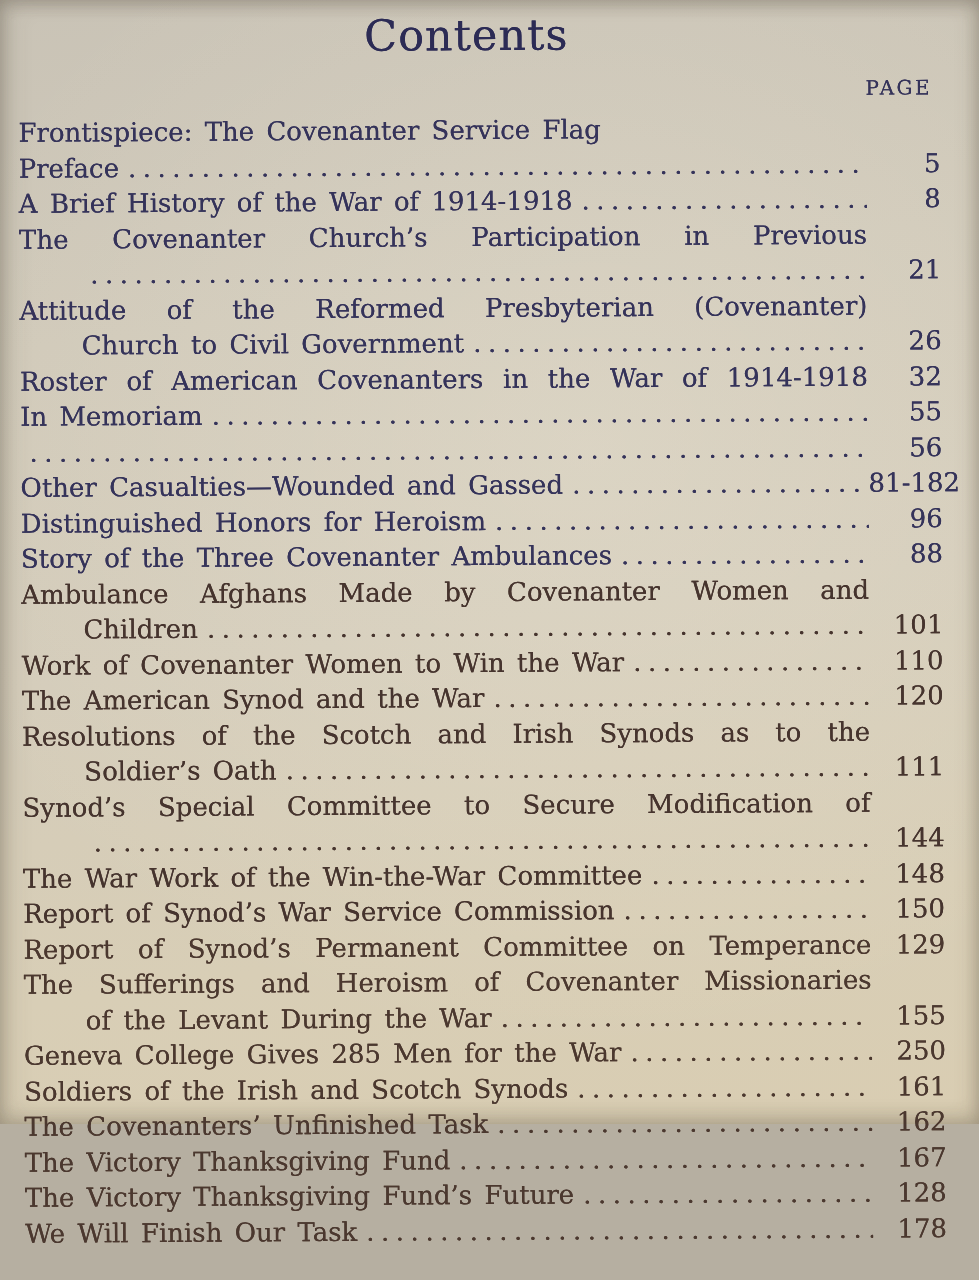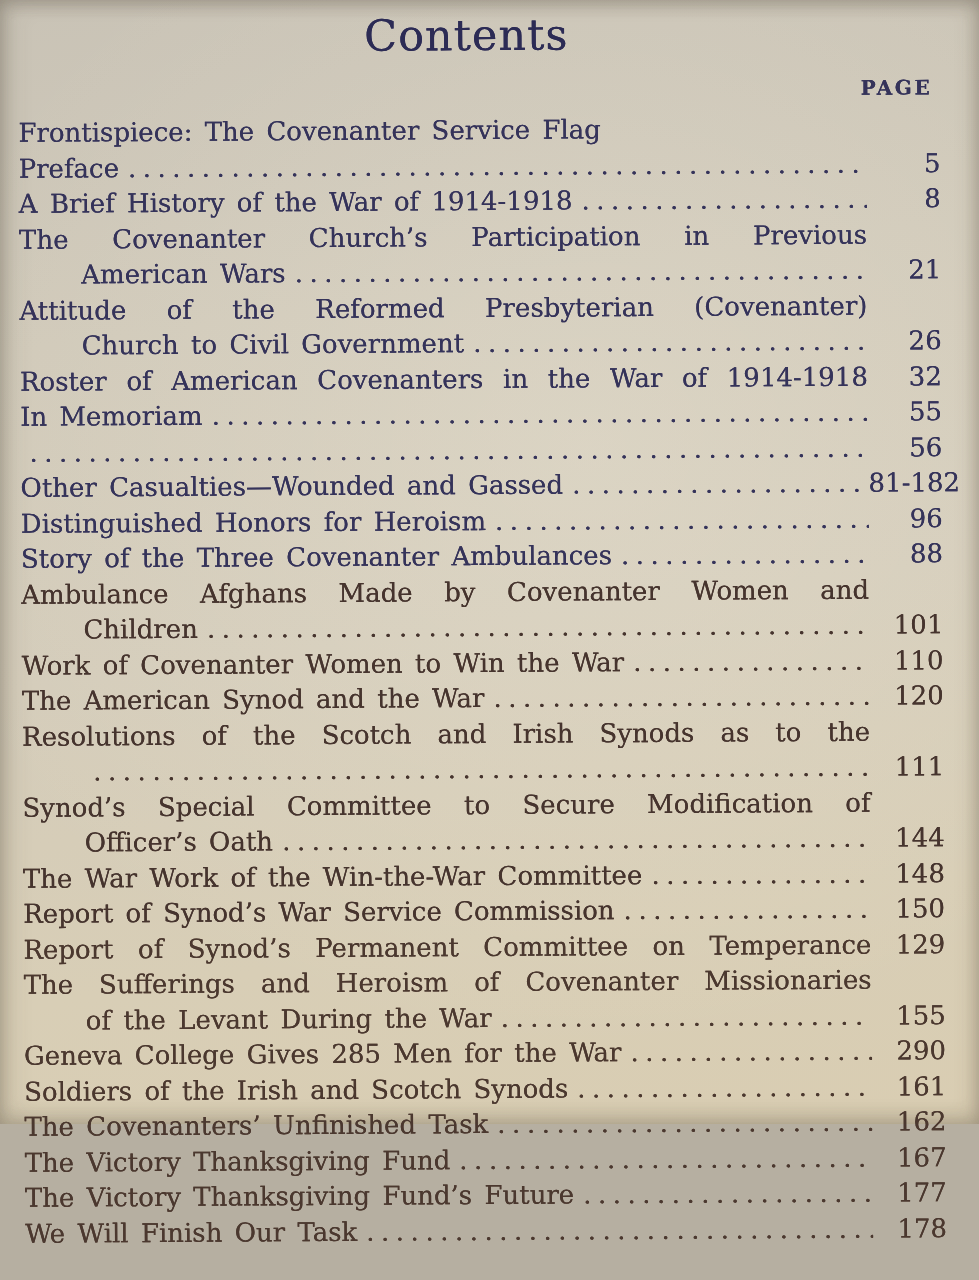--- a/index.html
+++ b/index.html
@@ -41,21 +41,21 @@
     font-weight: 500;
     letter-spacing: 1px;
     color: var(--title-ink, #2c2b55);
     text-shadow: 0 0 0.6px currentColor;
   }
   .page-label {
     position: absolute;
     top: 78px;
     right: 44px;
     font-size: 20px;
-    font-weight: 700;
+    font-weight: 400;
     letter-spacing: 2.5px;
     color: var(--ink-navy, #35335a);
     text-shadow: 0 0 0.4px currentColor;
   }
   .toc {
     position: absolute;
     top: 113px;
     left: 21px;
     right: 36px;
     font-size: 26px;
@@ -137,21 +137,20 @@
               <span class="t">A Brief History of the War of 1914-1918</span>
               <span class="leader"></span>
             </div>
           </div>
           <div class="row-page">8</div>
         </div>
         <div class="toc-row tone-navy wrapped">
           <div class="row-main">
             <div class="fline">The Covenanter Church’s Participation in Previous</div>
             <div class="lline cont">
-              <span class="t">American Wars</span>
               <span class="leader"></span>
             </div>
           </div>
           <div class="row-page">21</div>
         </div>
         <div class="toc-row tone-navy wrapped">
           <div class="row-main">
             <div class="fline">Attitude of the Reformed Presbyterian (Covenanter)</div>
             <div class="lline cont">
               <span class="t">Church to Civil Government</span>
@@ -235,30 +234,30 @@
               <span class="t">The American Synod and the War</span>
               <span class="leader"></span>
             </div>
           </div>
           <div class="row-page">120</div>
         </div>
         <div class="toc-row tone-mid wrapped">
           <div class="row-main">
             <div class="fline">Resolutions of the Scotch and Irish Synods as to the</div>
             <div class="lline cont">
+              <span class="t">Soldier’s Oath</span>
               <span class="leader"></span>
             </div>
           </div>
           <div class="row-page">111</div>
         </div>
         <div class="toc-row tone-mid wrapped">
           <div class="row-main">
             <div class="fline">Synod’s Special Committee to Secure Modification of</div>
             <div class="lline cont">
-              <span class="t">Officer’s Oath</span>
               <span class="leader"></span>
             </div>
           </div>
           <div class="row-page">144</div>
         </div>
         <div class="toc-row tone-mid">
           <div class="row-main">
             <div class="lline">
               <span class="t">The War Work of the Win-the-War Committee</span>
               <span class="leader"></span>
@@ -291,21 +290,21 @@
           </div>
           <div class="row-page">155</div>
         </div>
         <div class="toc-row tone-warm">
           <div class="row-main">
             <div class="lline">
               <span class="t">Geneva College Gives 285 Men for the War</span>
               <span class="leader"></span>
             </div>
           </div>
-          <div class="row-page">290</div>
+          <div class="row-page">250</div>
         </div>
         <div class="toc-row tone-warm">
           <div class="row-main">
             <div class="lline">
               <span class="t">Soldiers of the Irish and Scotch Synods</span>
               <span class="leader"></span>
             </div>
           </div>
           <div class="row-page">161</div>
         </div>
@@ -327,21 +326,21 @@
           </div>
           <div class="row-page">167</div>
         </div>
         <div class="toc-row tone-warm">
           <div class="row-main">
             <div class="lline">
               <span class="t">The Victory Thanksgiving Fund’s Future</span>
               <span class="leader"></span>
             </div>
           </div>
-          <div class="row-page">177</div>
+          <div class="row-page">128</div>
         </div>
         <div class="toc-row tone-warm">
           <div class="row-main">
             <div class="lline">
               <span class="t">We Will Finish Our Task</span>
               <span class="leader"></span>
             </div>
           </div>
           <div class="row-page">178</div>
         </div>

